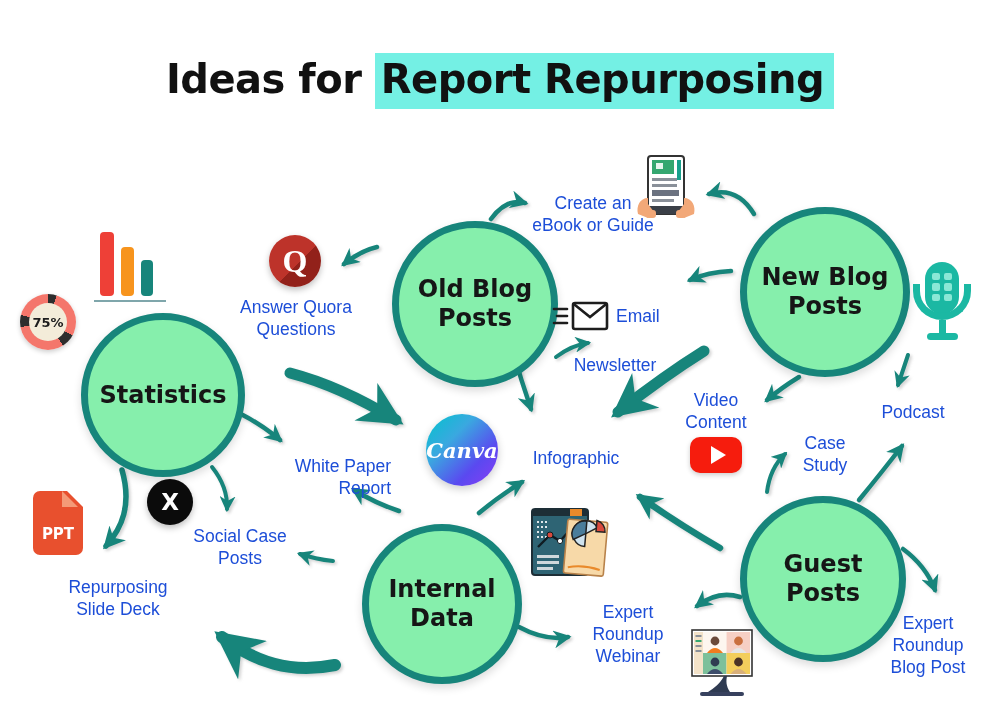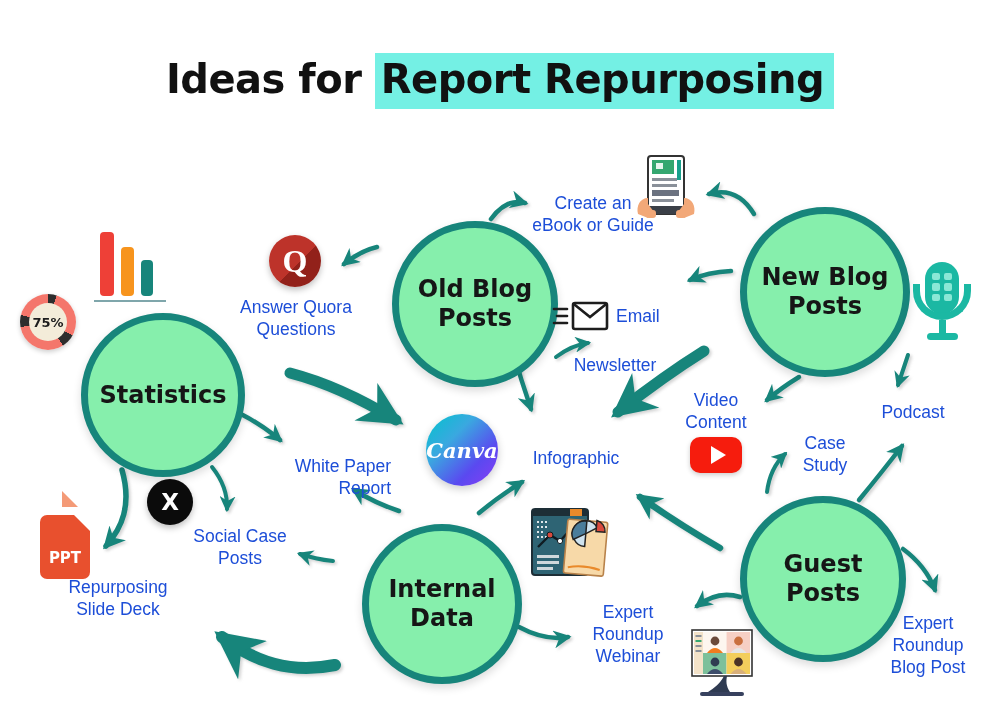--- a/index.html
+++ b/index.html
@@ -275,21 +275,21 @@
   <g transform="translate(38,14) rotate(5)">
     <rect x="0" y="0" width="40" height="54" rx="2" fill="#f7d9a8" stroke="#b8824a" stroke-width="1.6"></rect>
     <path d="M19,26 A13,13 0 1 1 30,6 L19,13 z" fill="#cfe3ef" stroke="#222" stroke-width="1.5"></path>
     <path d="M19,13 L19,0.5 A13,13 0 0 0 7,20 z" fill="#4a7d9b" stroke="#222" stroke-width="1.5" transform="translate(0,13) scale(1,1) translate(0,-13)"></path>
     <path d="M25,2 A11,11 0 0 1 34,13 L25,13 z" fill="#d94a3d" stroke="#222" stroke-width="1.5" transform="translate(4,-3)"></path>
     <path d="M4,48 Q20,44 36,48" fill="none" stroke="#e98a2b" stroke-width="2"></path>
   </g>
 </svg>
 
 <div class="ppt-fold" style="left:62px;top:491px;"></div>
-<div class="ppt" style="left:40px;top:491px;margin-top:24px;">
+<div class="ppt" style="left:33px;top:491px;">
   <span>PPT</span>
 </div>
 
 <div class="xicon" style="left:147px;top:479px;">
   <span>X</span>
 </div>
 
 <svg class="abs" style="left:686px;top:626px;z-index:2;" width="72" height="76" viewBox="0 0 72 76">
   <rect x="6" y="4" width="60" height="46" fill="#ffffff" stroke="#333" stroke-width="1.6"></rect>
   <rect x="8" y="6" width="9" height="42" fill="#f3e2c8"></rect>

